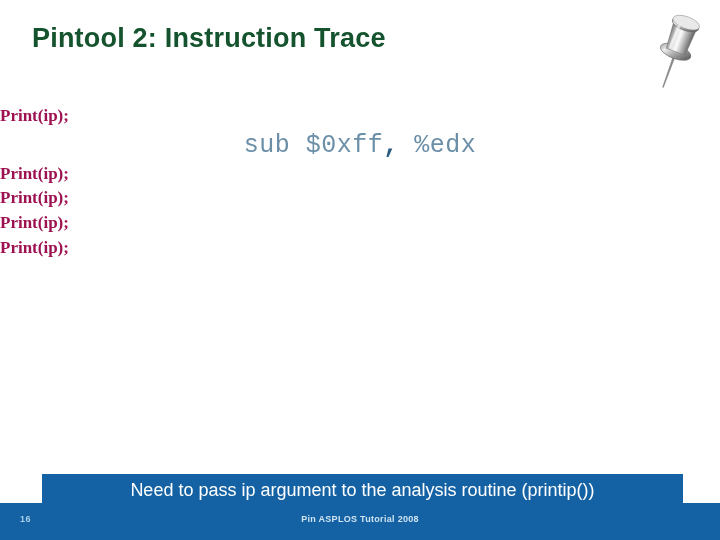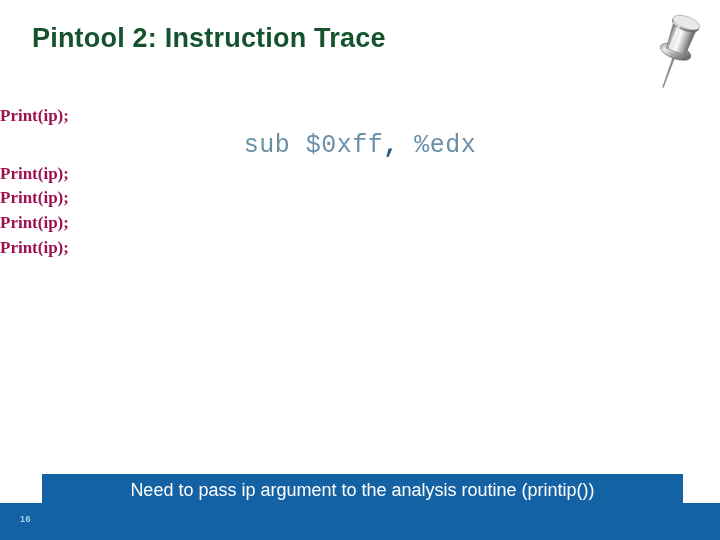--- a/index.html
+++ b/index.html
@@ -195,15 +195,16 @@
     </div>
 
   </div>
 
   <div id="callout-banner">
     <span id="callout-text">Need to pass ip argument to the analysis routine (printip())</span>
   </div>
 
   <div id="footer-bar">
     <span id="footer-page-number">16</span>
+    <span id="footer-center-text">Pin ASPLOS Tutorial 2008</span>
   </div>
 
 </div>
 
 </body></html>

